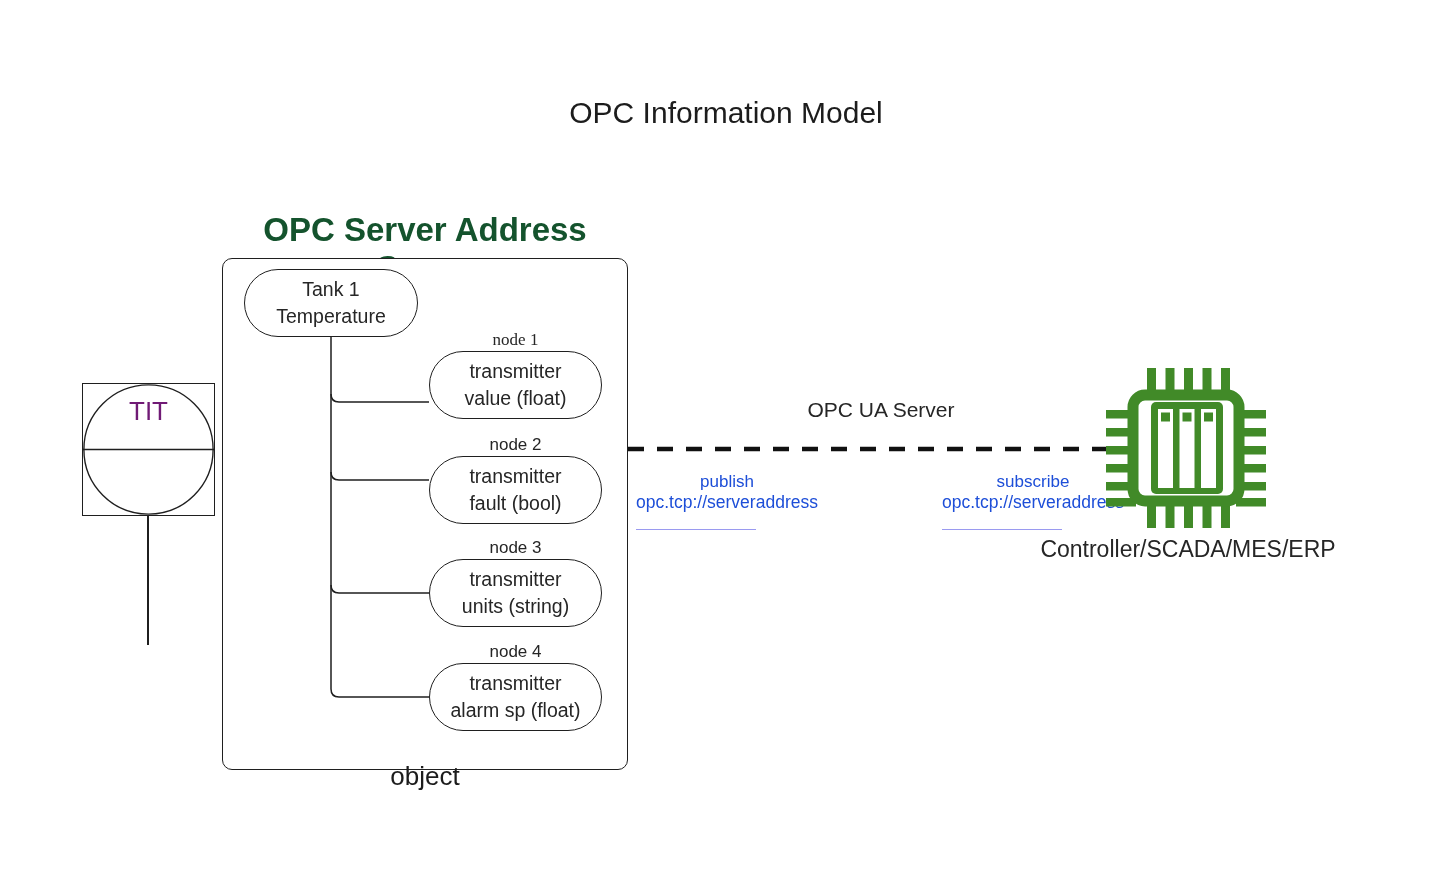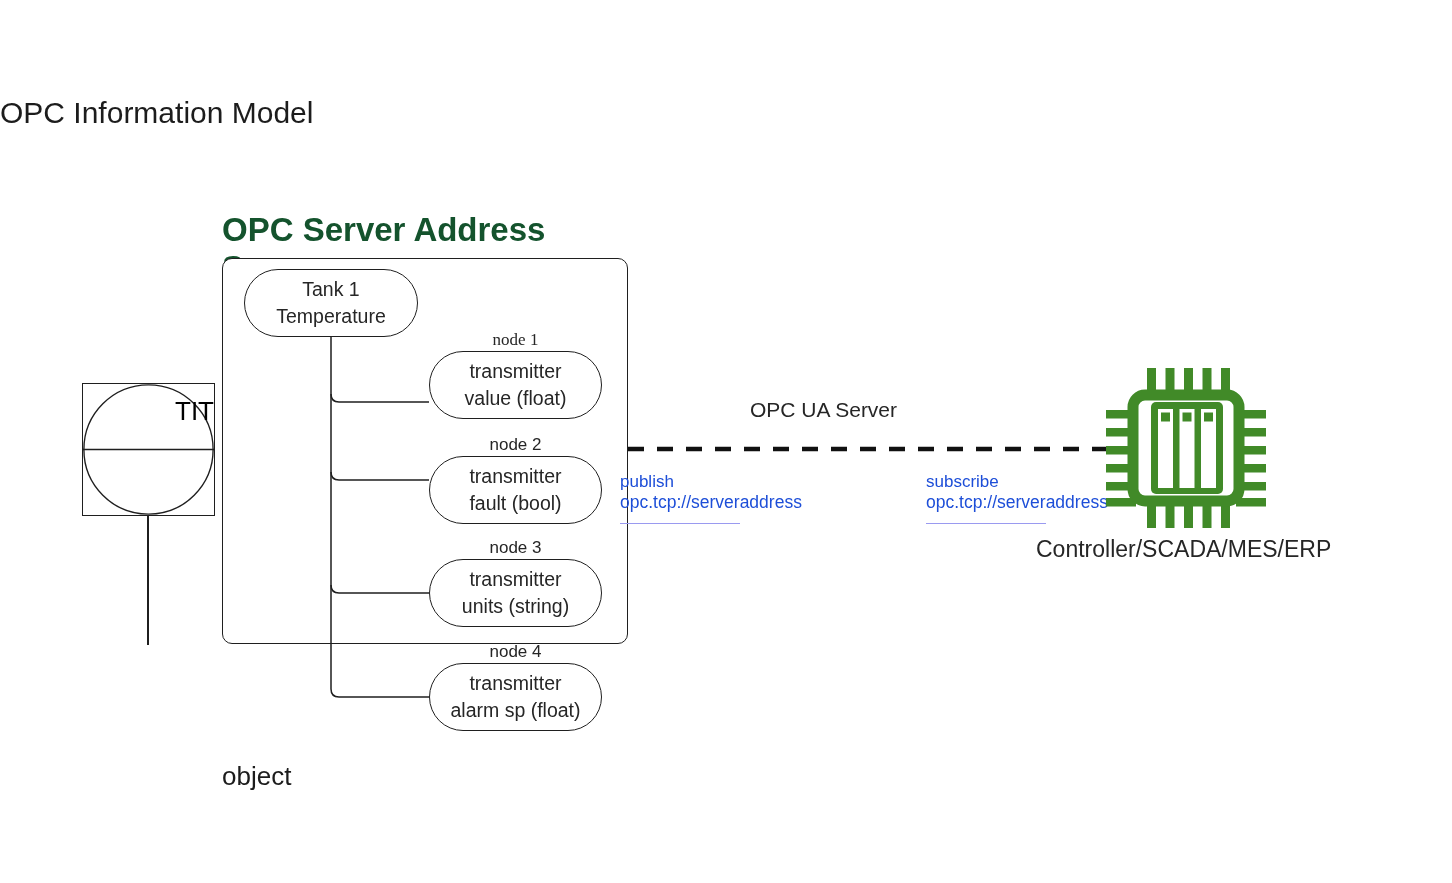--- a/index.html
+++ b/index.html
@@ -1,47 +1,47 @@
 <!DOCTYPE html>
 <html><head>
 <meta charset="utf-8">
 <style>
   html,body{margin:0;padding:0;background:#ffffff;}
   body{font-family:"Liberation Sans","DejaVu Sans",sans-serif;color:#2b2b2b;}
   .canvas{position:relative;width:1452px;height:883px;background:#ffffff;overflow:hidden;}
   .abs{position:absolute;}
-  .center{}
+  .center{text-align:center;}
 
   .title{top:96px;left:0;width:1452px;font-size:30px;color:#1c1c1c;}
   .server-heading{left:222px;top:211px;width:406px;font-size:33px;color:#14532d;font-weight:bold;}
 
-  .server-box{left:222px;top:258px;width:406px;height:386px;border:1.4px solid #1f1f1f;border-radius:10px;background:#fff;box-sizing:border-box;padding-left:32px;}
+  .server-box{left:222px;top:258px;width:406px;height:512px;border:1.4px solid #1f1f1f;border-radius:10px;background:#fff;box-sizing:border-box;padding-left:32px;}
   .tree-svg{position:absolute;left:0;top:0;width:406px;height:494px;}
 
   .pill{position:absolute;border:1.4px solid #1f1f1f;border-radius:34px;background:#fff;display:flex;flex-direction:column;align-items:center;justify-content:center;font-size:19.5px;line-height:27px;color:#262626;box-sizing:border-box;}
   .root-pill{left:21px;top:10px;width:174px;height:68px;}
   .node-pill{left:206px;width:173px;height:68px;}
   .p1{top:92px;} .p2{top:197px;} .p3{top:300px;} .p4{top:404px;}
   .node-label{position:absolute;left:206px;width:173px;text-align:center;font-size:17px;color:#262626;}
   .l1{top:71px;font-family:Liberation Serif, serif;} .l2{top:176px;} .l3{top:279px;} .l4{top:383px;}
 
   .object-caption{left:222px;top:761px;width:406px;font-size:26px;color:#1c1c1c;}
 
   .tit-box{left:82px;top:383px;width:133px;height:133px;border:1.4px solid #1f1f1f;box-sizing:border-box;background:#fff;}
   .tit-svg{position:absolute;left:0;top:0;width:100%;height:100%;}
-  .tit-label{position:absolute;left:0;top:12px;width:100%;text-align:right;font-size:26px;color:#000000;}
+  .tit-label{position:absolute;left:0;top:12px;width:100%;text-align:center;font-size:26px;color:#701a75;}
   .tit-stem{left:147px;top:516px;width:1.5px;height:129px;background:#1f1f1f;}
 
   .dash-svg{left:628px;top:443px;width:482px;height:12px;}
   .ua-label{left:750px;top:398px;width:262px;font-size:21px;color:#262626;}
 
   .endpoint{width:214px;top:471px;font-size:17px;line-height:21px;color:#1d4ed8;}
   .endpoint .addr{font-size:17.5px;}
   .pub{left:620px;} .sub{left:926px;}
-  .lnk{border-bottom:1.6px solid #9a9af0;padding-bottom:11px;}
+  .lnk{border-bottom:1.6px solid #9a9af0;padding-bottom:17px;}
 
   .chip{left:1106px;top:368px;width:160px;height:160px;color:#418a28;}
   .client-heading{left:1066px;top:316px;width:240px;font-size:25px;color:#1c1c1c;}
   .client-caption{left:1036px;top:535px;width:304px;font-size:23px;line-height:29px;color:#262626;}
 </style>
 </head>
 <body>
 
 <div class="canvas">
 

